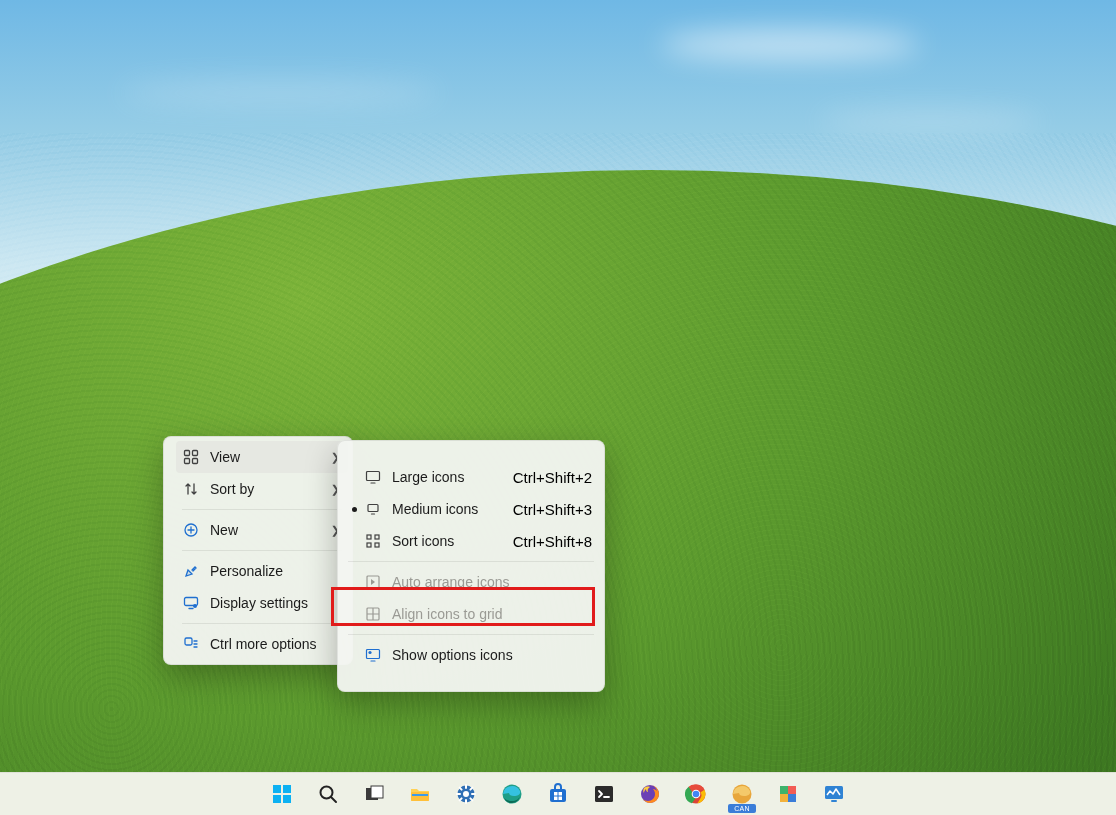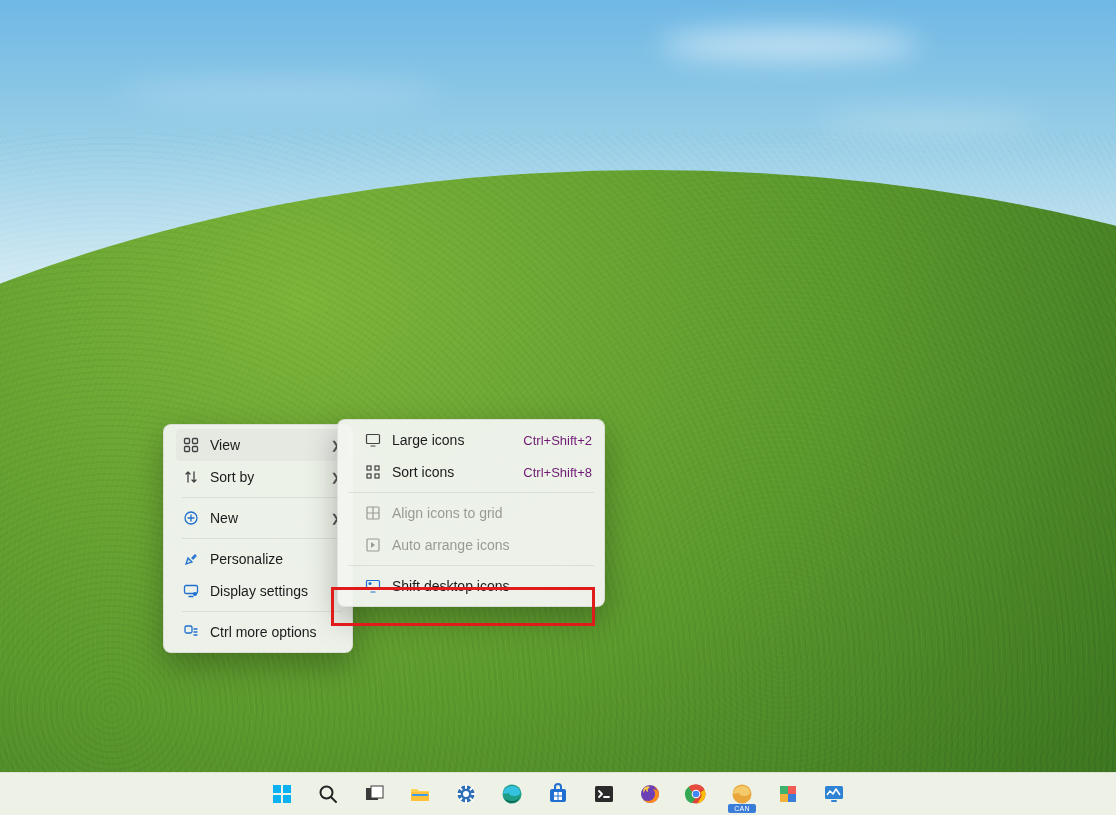--- a/index.html
+++ b/index.html
@@ -62,29 +62,29 @@
   .ctx {
     position: absolute;
     background: rgba(243,245,240,0.96);
     border: 1px solid rgba(0,0,0,0.08);
     border-radius: 8px;
     box-shadow: 0 12px 32px rgba(0,0,0,0.28);
     padding: 4px;
   }
   .ctx.main {
     left: 163px;
-    top: 424px;
+    top: 436px;
     width: 172px;
     padding-left: 12px;
   }
   .ctx.sub {
     left: 337px;
-    top: 419px;
+    top: 440px;
     width: 258px;
-    padding: 4px 4px;
+    padding: 20px 4px;
   }
 
   .item {
     display: flex;
     align-items: center;
     height: 32px;
     border-radius: 4px;
     padding: 0 8px 0 6px;
     position: relative;
     cursor: default;
@@ -120,22 +120,22 @@
     flex: 0 0 20px;
     display: flex;
     align-items: center;
     justify-content: center;
   }
   .sub .bullet .dot {
     width: 5px; height: 5px; background: #1b1b1b; border-radius: 50%;
   }
   .sub .ic { margin-right: 10px; }
   .sub .shortcut {
-    font-size: 13px;
-    color: #701a75;
+    font-size: 15px;
+    color: #000000;
     margin-left: 4px;
   }
   .sub .item.disabled .label,
   .sub .item.disabled .shortcut,
   .sub .item.disabled svg { color: #9a9a94; stroke: #9a9a94 !important; }
 
   .highlight-box {
     position: absolute;
     border: 3px solid #e11b1b;
     left: 331px;
@@ -278,20 +278,33 @@
     <span class="ic">
       <svg viewBox="0 0 16 16" fill="none" stroke="#404040" stroke-width="1.2">
         <rect x="1.5" y="2.5" width="13" height="9" rx="1"></rect>
           <path d="M6 14h4" stroke-linecap="round"></path>
       </svg>
     </span>
     <span class="label">Large icons</span>
     <span class="shortcut">Ctrl+Shift+2</span>
   </div>
 
+  <div class="item">
+    <span class="bullet">
+        <span class="dot"></span>
+      </span>
+    <span class="ic">
+      <svg viewBox="0 0 16 16" fill="none" stroke="#404040" stroke-width="1.2">
+        <rect x="3" y="3.5" width="10" height="7" rx="1"></rect>
+          <path d="M6.5 13h3" stroke-linecap="round"></path>
+      </svg>
+    </span>
+    <span class="label">Medium icons</span>
+    <span class="shortcut">Ctrl+Shift+3</span>
+  </div>
 
   <div class="item">
     <span class="bullet"></span>
     <span class="ic">
       <svg viewBox="0 0 16 16" fill="none" stroke="#404040" stroke-width="1.2">
         <rect x="2" y="2" width="4" height="4"></rect>
           <rect x="10" y="2" width="4" height="4"></rect>
         <rect x="2" y="10" width="4" height="4"></rect>
           <rect x="10" y="10" width="4" height="4"></rect>
       </svg>
@@ -300,49 +313,49 @@
     <span class="shortcut">Ctrl+Shift+8</span>
   </div>
 
   <div class="sep"></div>
 
   <div class="item disabled">
     <span class="bullet"></span>
     <span class="ic">
       <svg viewBox="0 0 16 16" fill="none" stroke="#9a9a94" stroke-width="1.2">
         <rect x="2" y="2" width="12" height="12" rx="1"></rect>
-          <path d="M2 8h12M8 2v12"></path>
-      </svg>
-    </span>
-    <span class="label">Align icons to grid</span>
+          <path d="M6 5l4 3-4 3z" fill="#9a9a94" stroke="none"></path>
+      </svg>
+    </span>
+    <span class="label">Auto arrange icons</span>
   </div>
 
   <div class="item disabled">
     <span class="bullet"></span>
     <span class="ic">
       <svg viewBox="0 0 16 16" fill="none" stroke="#9a9a94" stroke-width="1.2">
         <rect x="2" y="2" width="12" height="12" rx="1"></rect>
-          <path d="M6 5l4 3-4 3z" fill="#9a9a94" stroke="none"></path>
-      </svg>
-    </span>
-    <span class="label">Auto arrange icons</span>
+          <path d="M2 8h12M8 2v12"></path>
+      </svg>
+    </span>
+    <span class="label">Align icons to grid</span>
   </div>
 
   <div class="sep"></div>
 
   <div class="item">
     <span class="bullet"></span>
     <span class="ic">
       <svg viewBox="0 0 16 16" fill="none" stroke="#1f6fd0" stroke-width="1.2">
         <rect x="1.5" y="2.5" width="13" height="9" rx="1"></rect>
         <circle cx="5" cy="5.5" r="1.6" fill="#1f6fd0" stroke="none"></circle>
         <path d="M6 14h4" stroke-linecap="round"></path>
       </svg>
     </span>
-    <span class="label">Shift desktop icons</span>
+    <span class="label">Show options icons</span>
   </div>
 
 </div>
 
 <div class="highlight-box"></div>
 
 <div class="taskbar">
 
   <div class="tb">
     <svg viewBox="0 0 22 22">

